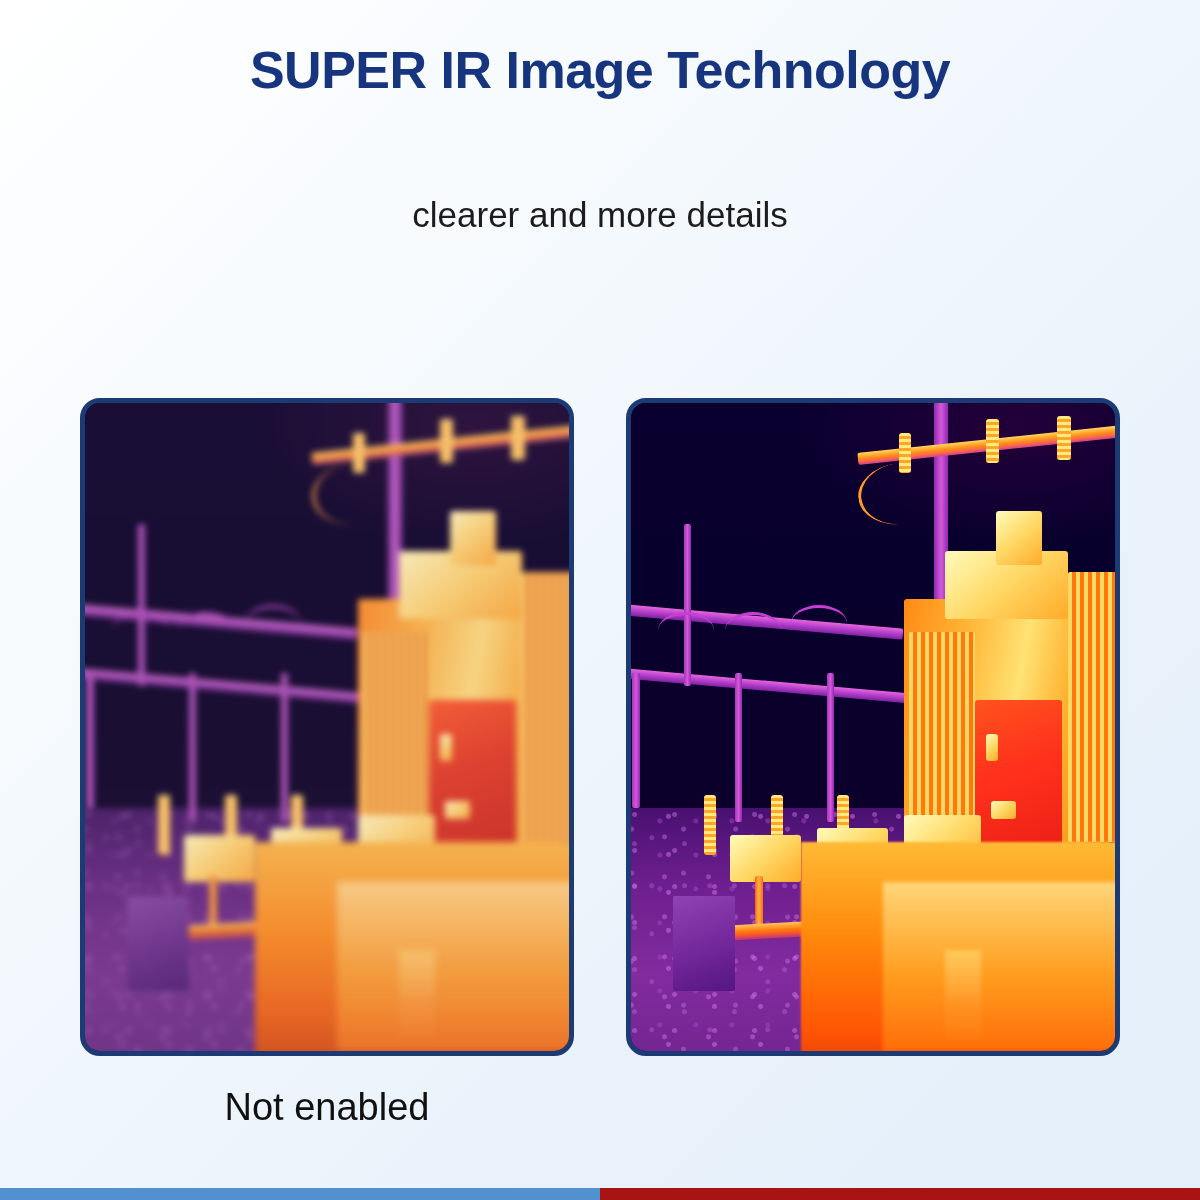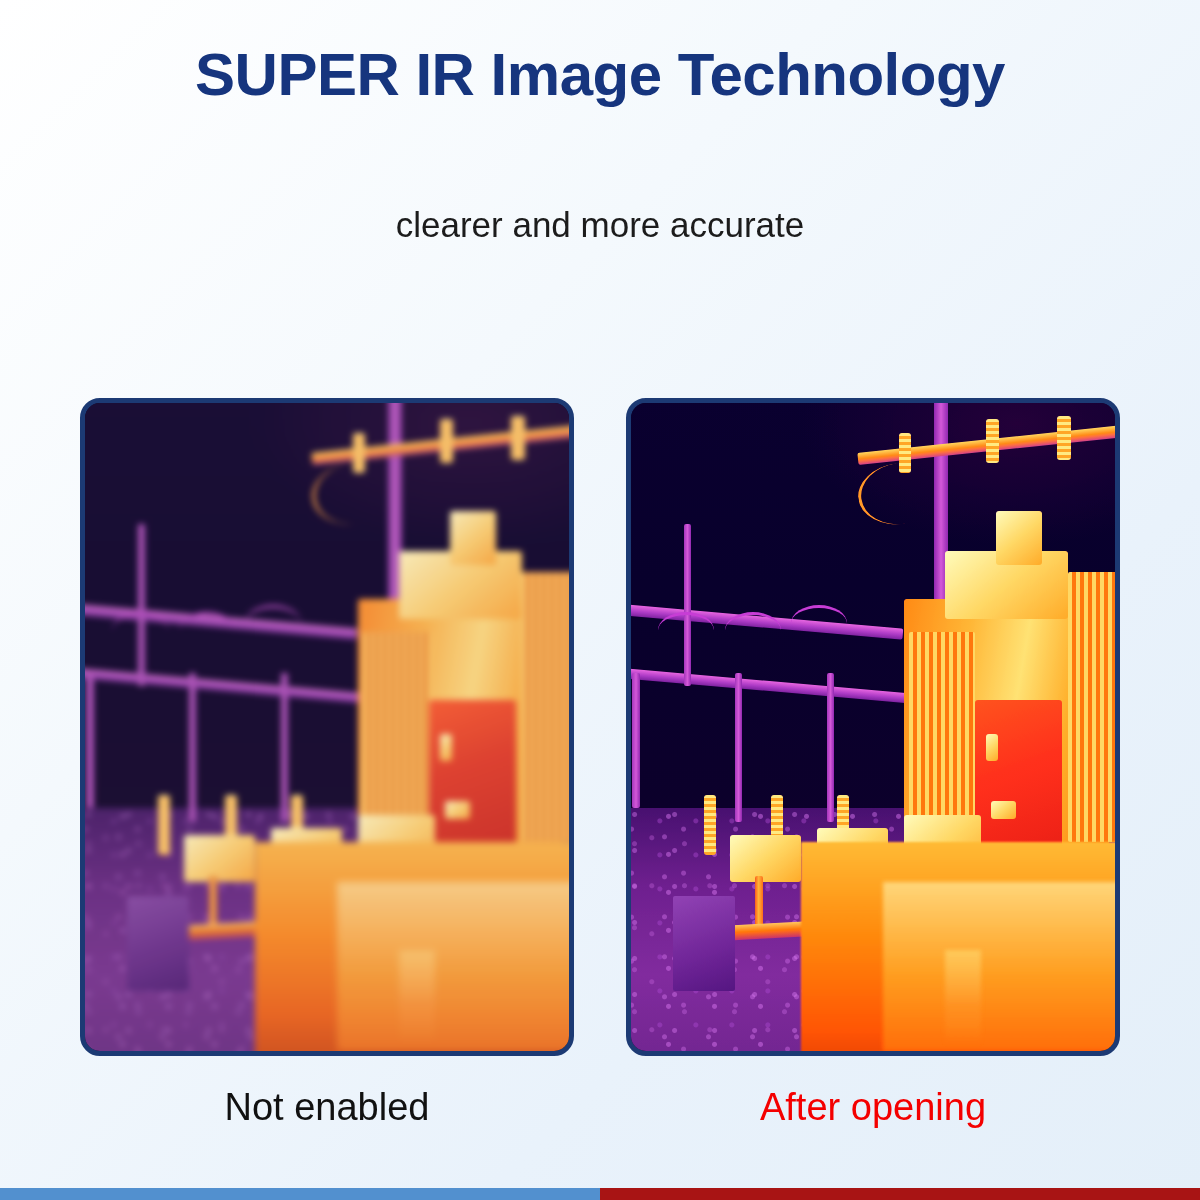--- a/index.html
+++ b/index.html
@@ -26,21 +26,21 @@
   }
 
   
   .heading-block {
     width: 100%;
     text-align: center;
     padding-top: 40px;
   }
   .title {
     color: #16357e;
-    font-size: 60px;
+    font-size: 52px;
     font-weight: bold;
     line-height: 1.18;
     letter-spacing: -0.5px;
     margin: 0 auto;
     max-width: 940px;
     font-family: "Liberation Sans", sans-serif;
   }
   .subtitle {
     color: #1c1c1c;
     font-size: 35px;
@@ -232,21 +232,21 @@
 <body>
 
 <div class="page">
 
   <div class="heading-block">
     <h1 class="title">
       <span>SUPER IR Image Technology</span><br>
     </h1>
     <p class="subtitle">
       <br>
-      <span>clearer and more accurate</span>
+      <span>clearer and more details</span>
     </p>
   </div>
 
   <div class="compare-row">
 
     <div class="compare-item">
       <div class="thermal-frame thermal-blur">
         <div class="thermal-inner">
           <div class="thermal-scene">
             <div class="sky"></div>
@@ -353,21 +353,20 @@
             <div class="rail" style="left:20%;top:79.5%;width:86%;height:2.2%;transform:rotate(-3deg);transform-origin:left center;"></div>
 
             <div class="dark-box" style="left:11%;top:75%;width:12%;height:14%;"></div>
 
             <div class="wet-pad"></div>
             <div class="wet-pad-2"></div>
             <div class="reflection" style="left:64%;top:83%;width:7%;height:14%;"></div>
           </div>
         </div>
       </div>
-      <div class="caption caption-accent">After opening</div>
     </div>
 
   </div>
 
   <div class="footer-bar">
     <div class="footer-blue" style="flex:0 0 50%;"></div>
     <div class="footer-red" style="flex:1 1 auto;"></div>
   </div>
 
 </div>

